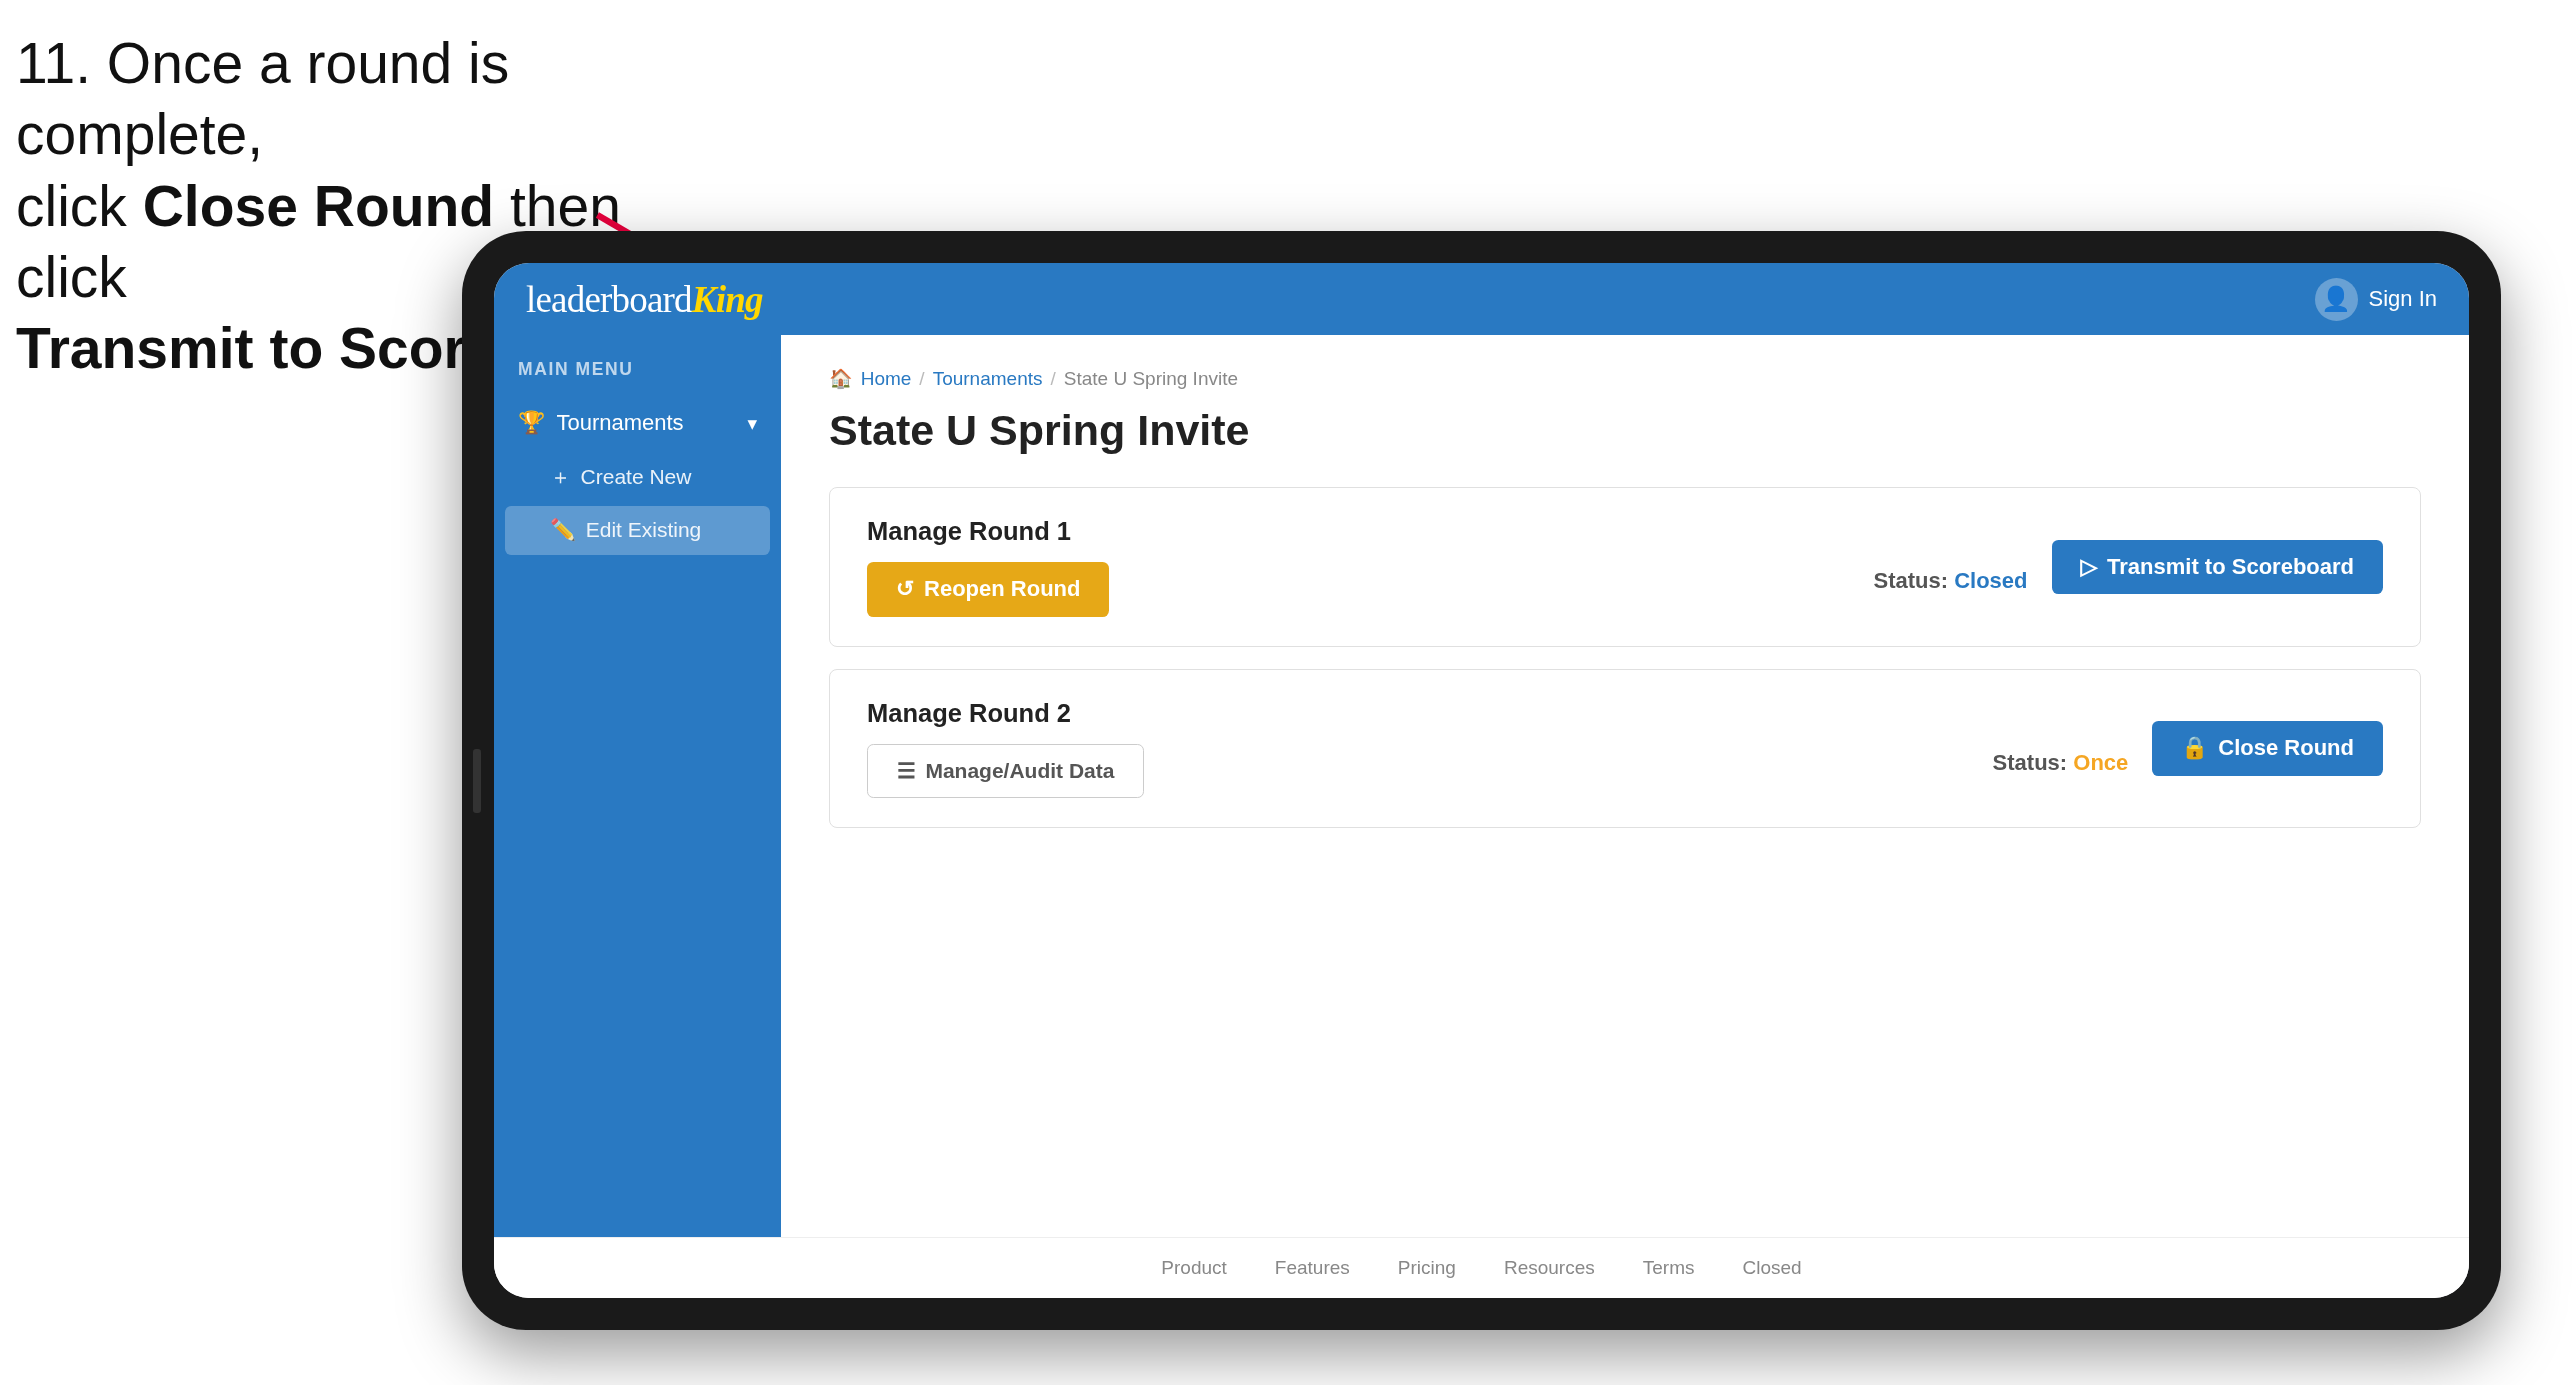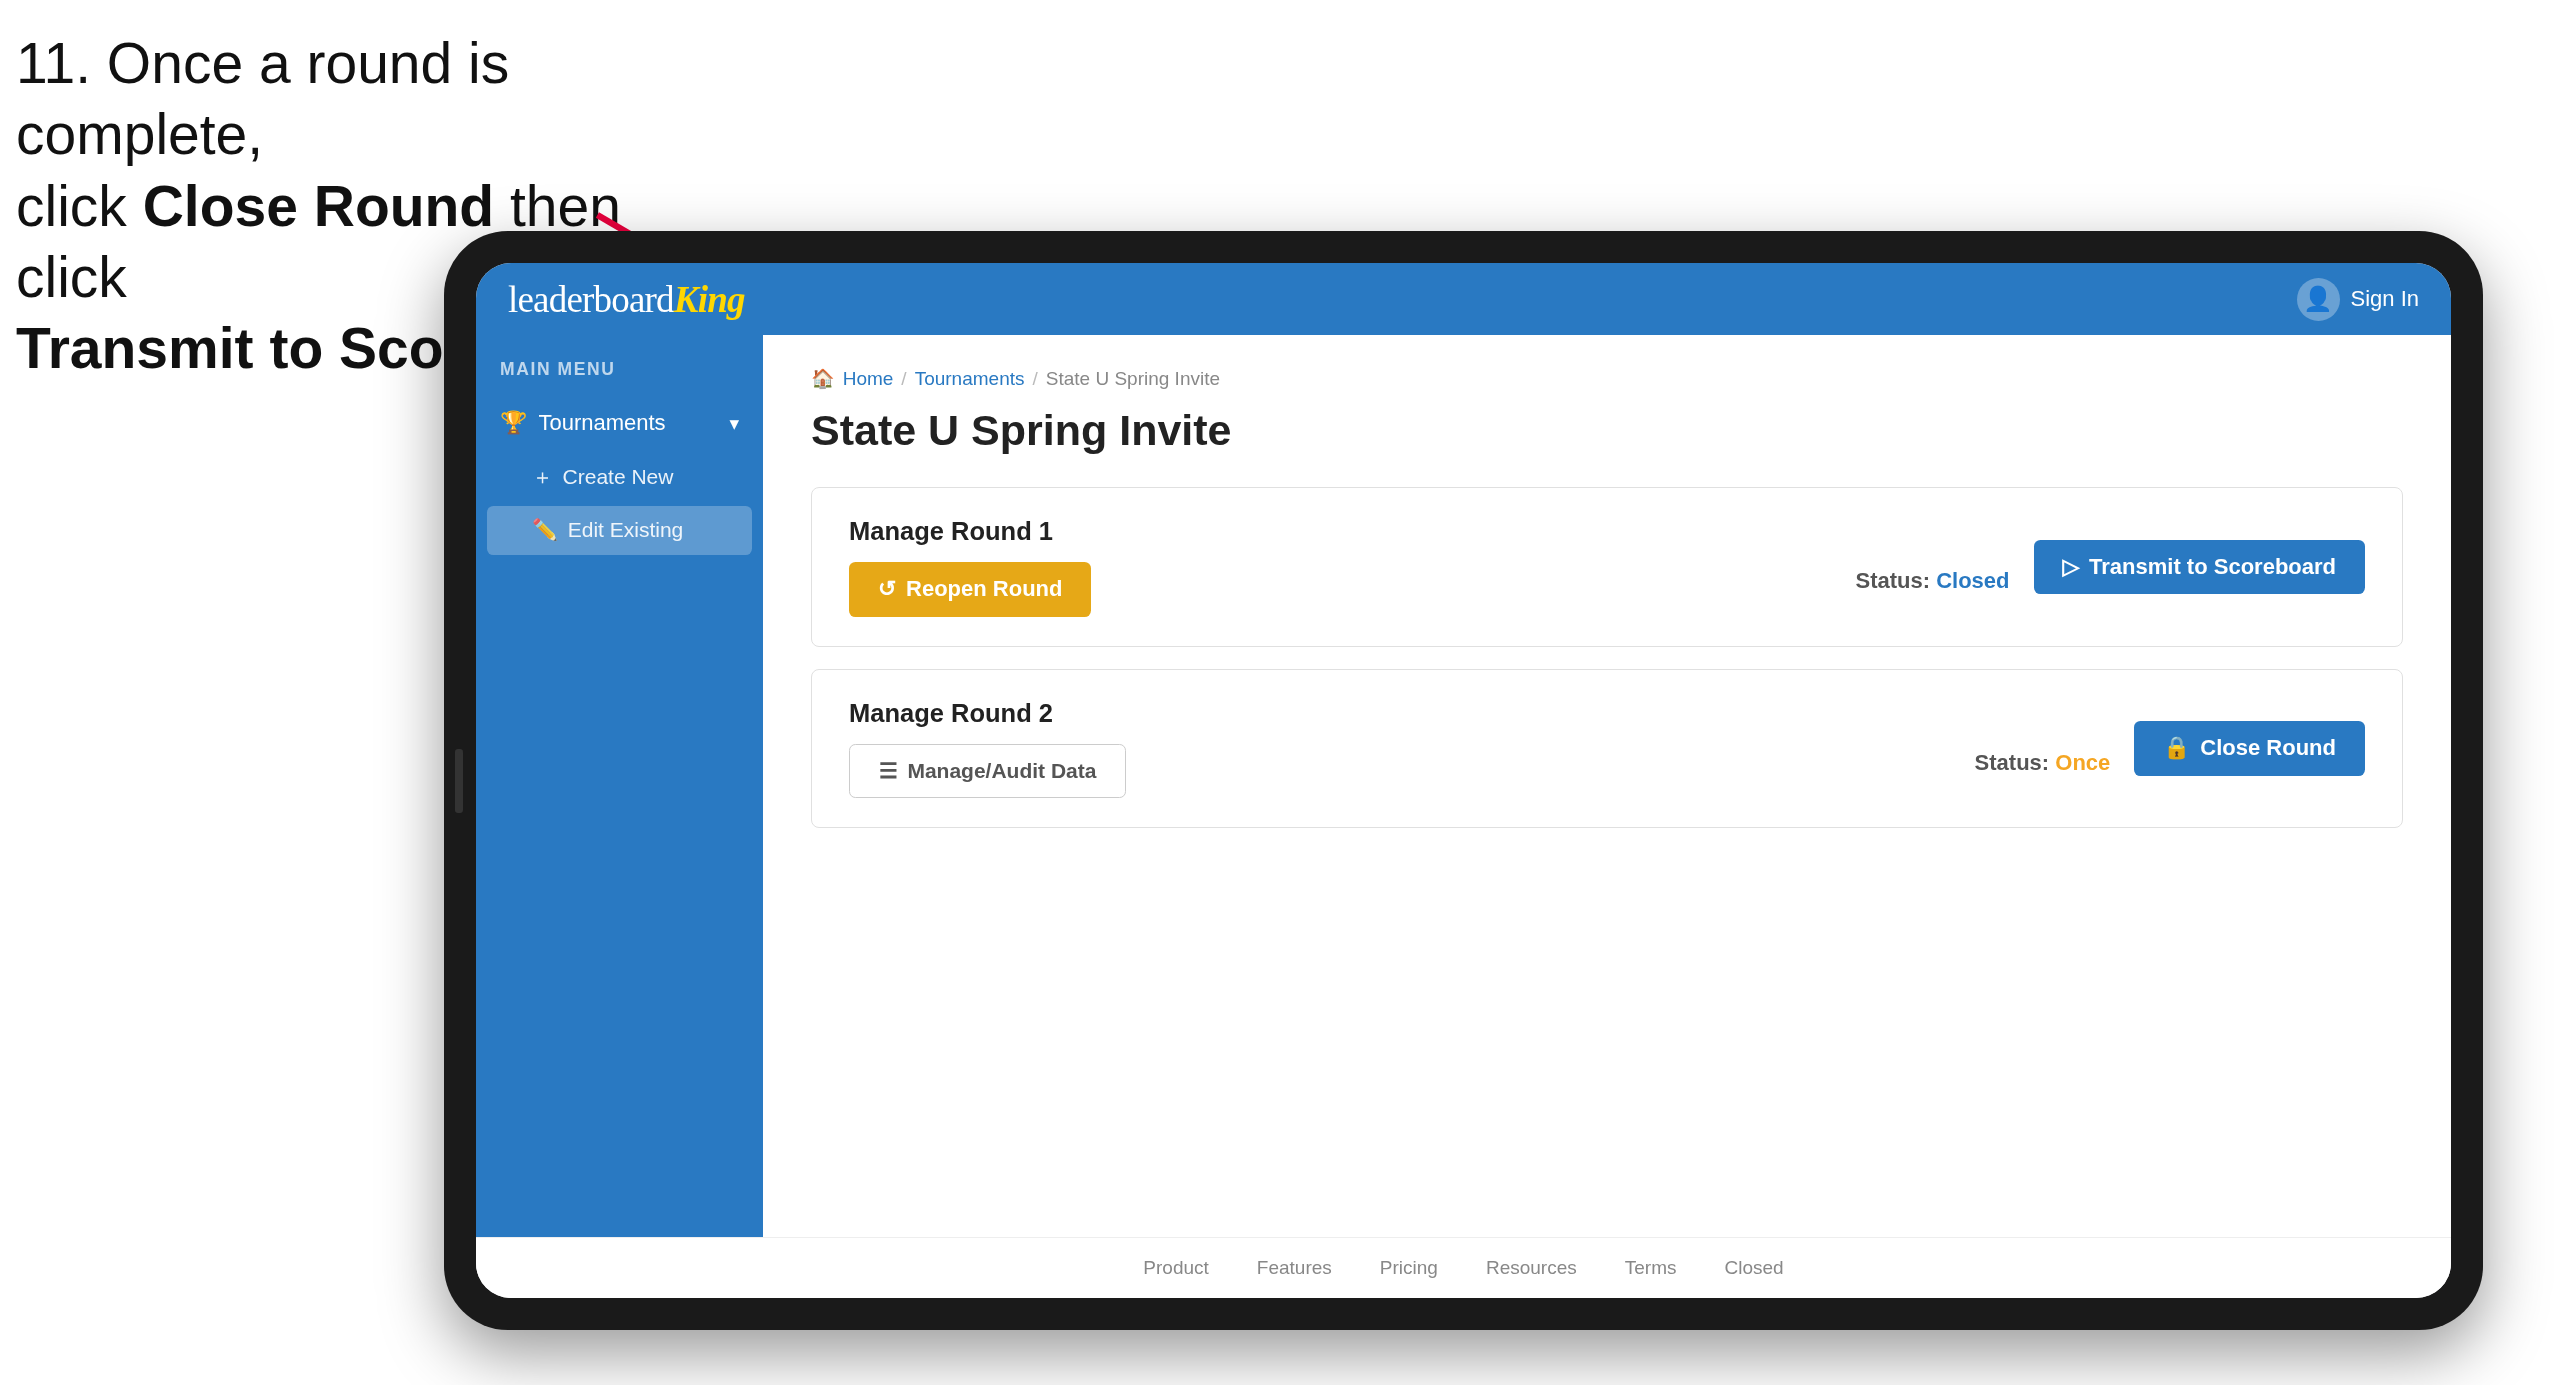--- a/index.html
+++ b/index.html
@@ -34,21 +34,21 @@
       left: 0;
       width: 2576px;
       height: 1386px;
       pointer-events: none;
     }
 
     
     .tablet-shell {
       position: absolute;
       top: 231px;
-      left: 444px;
+      left: 462px;
       width: 2039px;
       height: 1099px;
       background: #1a1a1a;
       border-radius: 64px;
       padding: 32px;
       box-shadow: 0 24px 64px rgba(0,0,0,0.4);
     }
 
     .tablet-screen {
       width: 100%;

